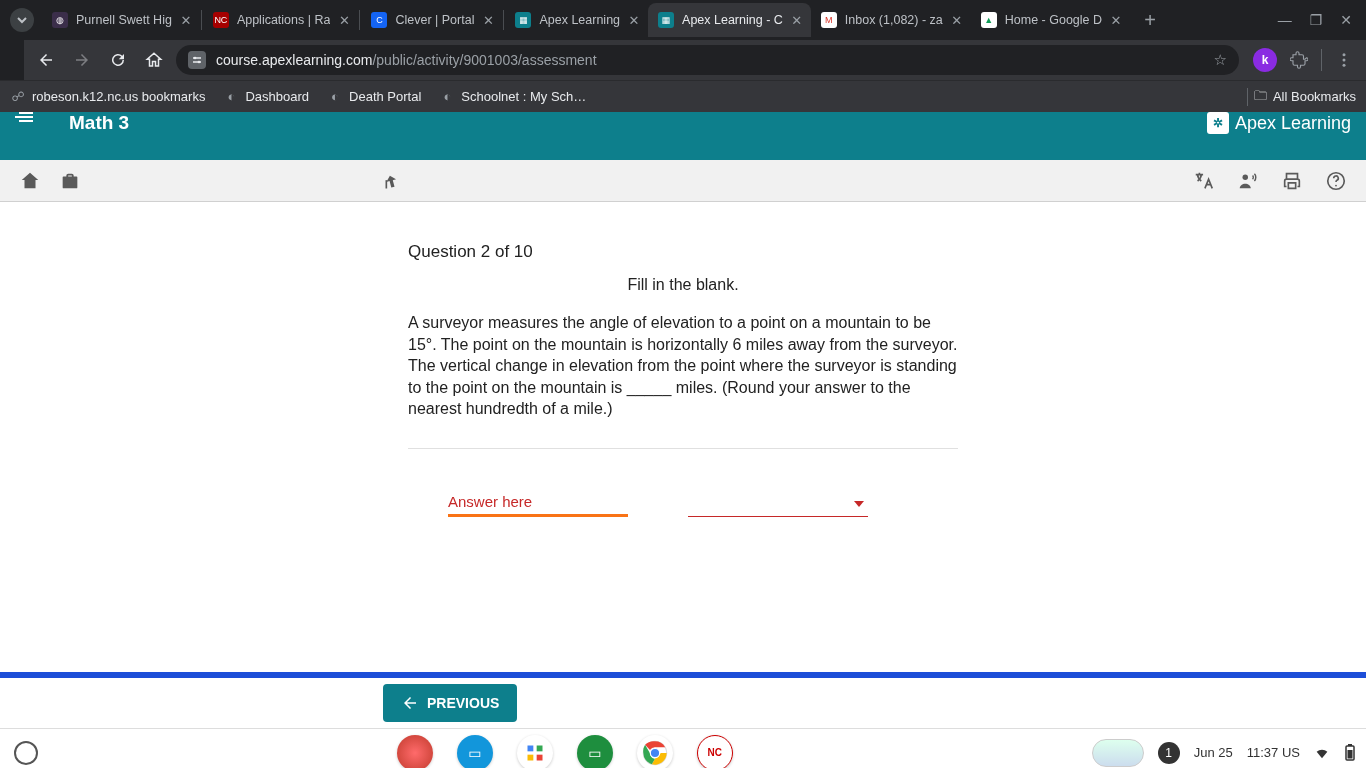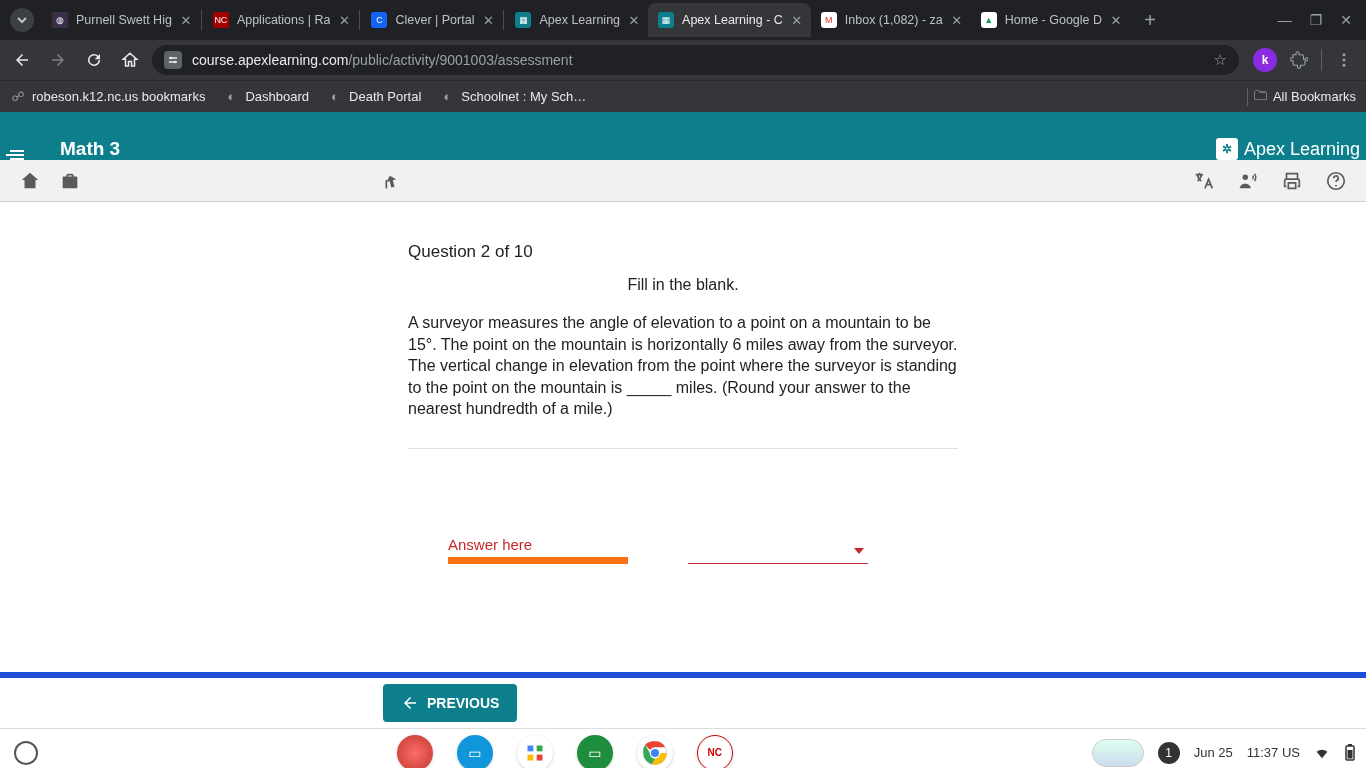--- a/index.html
+++ b/index.html
@@ -12,38 +12,38 @@
   .tab { display:flex; align-items:center; height:34px; padding:0 6px 0 10px; color:#bdc1c6; font-size:12.5px; max-width:170px; min-width:120px; border-radius:8px 8px 0 0; position:relative; cursor:pointer;}
   .tab .favicon { width:16px; height:16px; border-radius:3px; margin-right:8px; flex-shrink:0; display:flex; align-items:center; justify-content:center; font-size:9px; color:#fff;}
   .tab .title { white-space:nowrap; overflow:hidden; text-overflow:ellipsis; flex:1;}
   .tab .close { width:16px; height:16px; margin-left:6px; display:flex; align-items:center; justify-content:center; color:#9aa0a6; font-size:13px; flex-shrink:0;}
   .tab.active { background:#35363a; color:#e8eaed; }
   .tab-sep { width:1px; height:20px; background:#4a4d51; margin:0 1px;}
   .newtab { width:28px; height:28px; display:flex; align-items:center; justify-content:center; color:#9aa0a6; font-size:20px; margin-left:6px; cursor:pointer;}
   .win-controls { margin-left:auto; display:flex; align-items:center; gap:18px; padding-right:14px; color:#9aa0a6; }
   .win-controls span { font-size:14px; cursor:pointer; }
 
-  .toolbar { display:flex; align-items:center; height:40px; background:#35363a; padding:0 8px; gap:8px; }
+  .toolbar { display:flex; align-items:center; height:40px; background:#35363a; padding:0 8px; gap:8px;margin-left:24px; }
   .tbtn { width:28px; height:28px; display:flex; align-items:center; justify-content:center; color:#9aa0a6; cursor:pointer; border-radius:14px;}
   .omnibox { flex:1; height:30px; background:#202124; border-radius:15px; display:flex; align-items:center; padding:0 12px; color:#bdc1c6; font-size:14px; gap:10px;}
   .omnibox .secure { width:18px; height:18px; background:#5f6368; border-radius:4px; display:flex; align-items:center; justify-content:center; font-size:10px; color:#e8eaed;}
   .omnibox .url { white-space:nowrap; overflow:hidden; }
   .omnibox .url .dim { color:#9aa0a6; }
   .omnibox .url .bright { color:#e8eaed; }
   .omnibox .star { margin-left:auto; color:#9aa0a6; font-size:15px; cursor:pointer;}
   .ext-k { width:24px; height:24px; border-radius:12px; background:#8a2be2; color:#fff; display:flex; align-items:center; justify-content:center; font-size:12px; font-weight:bold; margin-left:6px;}
   
   .bookbar { display:flex; align-items:center; height:32px; background:#35363a; padding:0 10px; gap:18px; font-size:13px; color:#e8eaed; border-top:1px solid #2a2b2e;}
   .bm { display:flex; align-items:center; gap:6px; cursor:pointer;}
   .bm .bicon { width:16px; height:16px; display:flex; align-items:center; justify-content:center; color:#9aa0a6;}
   .allbm { margin-left:auto; display:flex; align-items:center; gap:6px; color:#e8eaed;}
   .bm-divider { width:1px; height:18px; background:#5f6368; }
 
   
-  .apex-header { height:48px; background:#0d7f8c; display:flex; align-items:flex-end; padding:0 6px; color:#fff; }
+  .apex-header { height:48px; background:#0d7f8c; display:flex; align-items:flex-start; padding:0 15px; color:#fff; }
   .hamburger { width:30px; display:flex; flex-direction:column; gap:2px; cursor:pointer;}
   .hamburger div { height:2px; background:#fff; }
   .hamburger .d1 { width:14px; margin-left:4px;} .hamburger .d2 { width:18px;} .hamburger .d3 { width:14px; margin-left:4px;}
   .course-title { margin-left:24px; font-size:19px; font-weight:600; }
   .brand { margin-left:auto; display:flex; align-items:center; gap:6px; font-size:18px; font-weight:400;}
   .brand-logo { width:22px; height:22px; background:#fff; color:#0d7f8c; border-radius:3px; display:flex; align-items:center; justify-content:center; font-size:12px; font-weight:bold;}
 
   
   .apex-sub { height:42px; background:#f1f1f1; border-bottom:1px solid #d0d0d0; display:flex; align-items:center; padding:0 18px; color:#555;}
   .apex-sub .icon { width:24px; height:24px; display:flex; align-items:center; justify-content:center; color:#5a5a5a; cursor:pointer; margin-right:16px;}
@@ -55,21 +55,21 @@
 
   
   .content { position:relative; height:470px; overflow:auto; background:#fff; }
   .inner { width:550px; margin:40px auto 0 auto; }
   .qnum { font-size:17px; font-weight:400; color:#222; margin-bottom:14px;}
   .instr { font-size:16px; color:#222; margin-bottom:18px;text-align:center; }
   .body { font-size:16px; color:#222; line-height:1.35; }
   .hr { border:none; border-top:1px solid #e0e0e0; margin:28px 0 40px 0;}
 
   .ans-row { display:flex; gap:60px; align-items:flex-end; padding-left:40px;}
-  .ans-input { width:180px; border:none; border-bottom:7px solid #f97316; font-size:15px; padding:4px 0; outline:none; background:transparent;margin-top:43px;}
+  .ans-input { width:180px; border:none; border-bottom:3px solid #f97316; font-size:15px; padding:4px 0; outline:none; background:transparent;}
   .ans-input::placeholder { color:#c62828; }
   .unit-select { width:180px; border:none; border-bottom:1px solid #c62828; height:24px; display:flex; align-items:center; justify-content:flex-end; cursor:pointer; color:#c62828;}
   .caret-down { width:0; height:0; border-left:5px solid transparent; border-right:5px solid transparent; border-top:6px solid #c62828; margin-right:4px;}
 
   .submit-row { display:flex; justify-content:flex-end; margin-top:80px;}
   .submit-btn { background:#e0e0e0; color:#888; border:none; padding:12px 20px; font-size:14px; font-weight:600; letter-spacing:0.3px; cursor:not-allowed;}
 
   
   .bottom-bar { height:56px; background:#fff; border-top:6px solid #1d4ed8; display:flex; align-items:center; padding-left:383px;}
   .prev-btn { background:#0d7f8c; color:#fff; border:none; height:38px; padding:0 18px; border-radius:4px; font-size:14px; font-weight:600; display:flex; align-items:center; gap:8px; cursor:pointer;}

